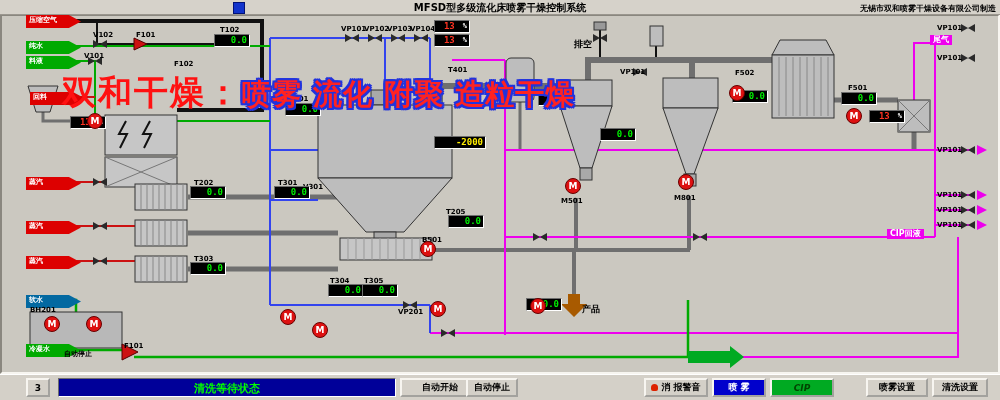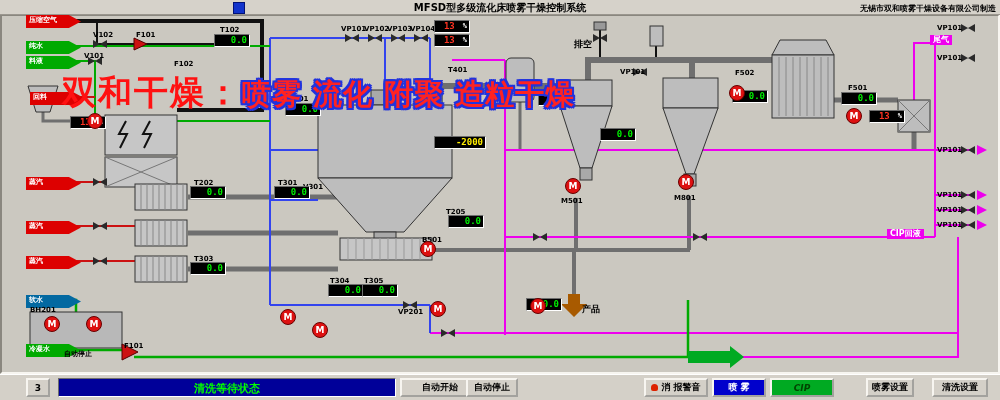--- a/index.html
+++ b/index.html
@@ -277,17 +277,17 @@
 
 
   <div class="bottombar">
     <button class="btn" style="left:26px;width:24px">3</button>
     <div class="status">清洗等待状态</div>
     <button class="btn" style="left:400px;width:80px">自动开始</button>
     <button class="btn" style="left:466px;width:52px">自动停止</button>
     <button class="btn" style="left:644px;width:64px"><span class="bell"></span><span>消 报警音</span></button>
     <button class="btn spray" style="left:712px;width:54px">喷 雾</button>
     <button class="btn cip" style="left:770px;width:64px">CIP</button>
-    <button class="btn" style="left:866px;width:48px">喷雾设置</button>
+    <button class="btn" style="left:866px;width:62px">喷雾设置</button>
     <button class="btn" style="left:932px;width:56px">清洗设置</button>
   </div>
 
 </div>
 
 </body></html>

